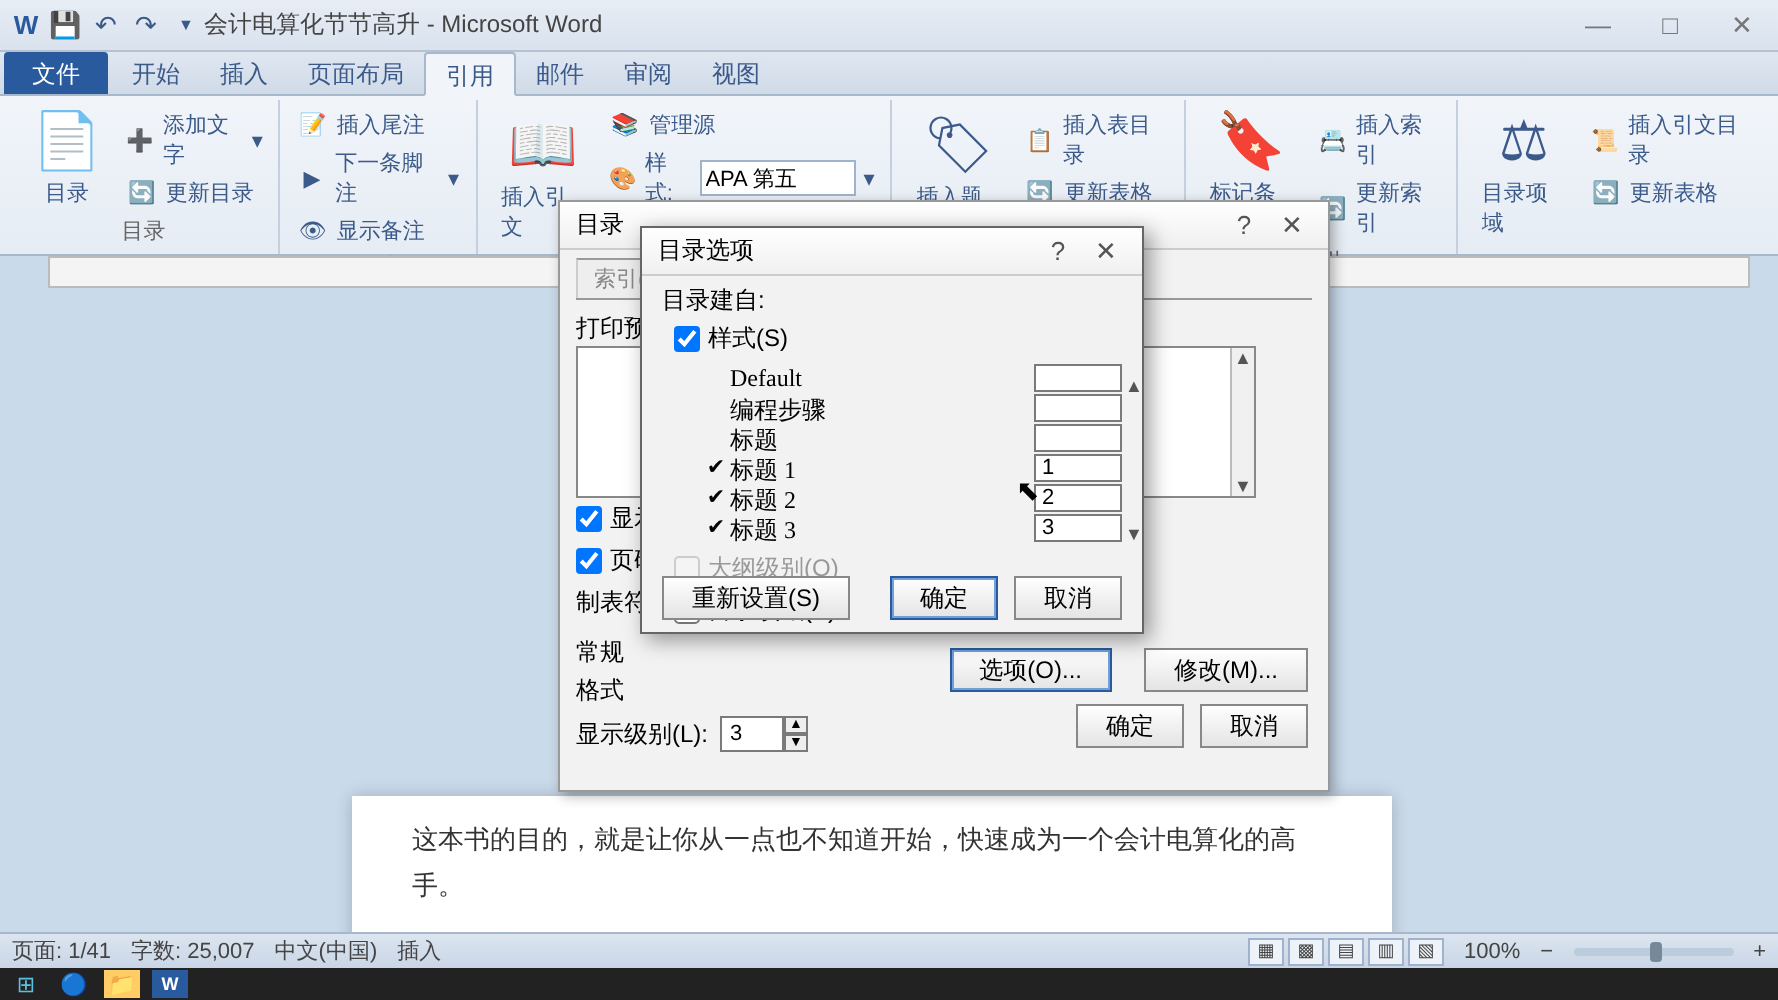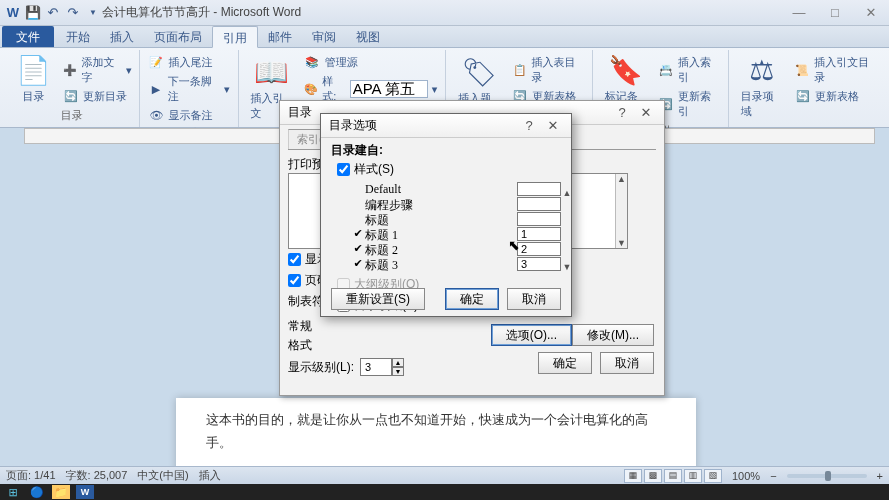--- a/index.html
+++ b/index.html
@@ -22,21 +22,21 @@
 
 .ribbon { height: 80px; background: linear-gradient(#f1f5fa, #e6ecf4); border-bottom: 1px solid #a8b8cc; display: flex; padding: 2px 4px 0; }
 .ribbon-group { border-right: 1px solid #c5d0de; padding: 2px 6px; display: flex; flex-direction: column; }
 .group-content { display: flex; gap: 4px; flex: 1; }
 .group-label { text-align: center; font-size: 11px; color: #666; padding: 2px 0; }
 .big-btn { display: flex; flex-direction: column; align-items: center; justify-content: center; padding: 2px 6px; font-size: 11px; color: #3b5a8a; gap: 2px; }
 .big-btn .icn { font-size: 28px; }
 .small-btns { display: flex; flex-direction: column; gap: 2px; padding-top: 2px; }
 .small-btn { display: flex; align-items: center; gap: 4px; font-size: 11px; color: #3b5a8a; padding: 1px 2px; }
 .small-btn .icn { width: 16px; text-align: center; }
-.style-input { width: 78px; height: 18px; border: 1px solid #9fb3cc; background: #fff; font-size: 15px; padding: 0 2px; margin-left: 2px; }
+.style-input { width: 78px; height: 18px; border: 1px solid #9fb3cc; background: #fff; font-size: 11px; padding: 0 2px; margin-left: 2px; }
 
 
 .doc-area { position: absolute; top: 128px; left: 0; right: 0; bottom: 34px; background: #c9daea; }
 .ruler { position: absolute; top: 0; left: 24px; right: 14px; height: 16px; background: #f4f4f4; border: 1px solid #bbb; }
 .page { position: absolute; top: 270px; left: 176px; width: 520px; background: #fff; box-shadow: 0 0 8px rgba(0,0,0,.2); padding: 10px 30px 30px; font-size: 13px; color: #333; line-height: 1.8; }
 .heading { font-size: 17px; font-weight: bold; margin-top: 12px; }
 .bullet { margin-right: 12px; }
 
 
 .dlg1 { position: absolute; top: 100px; left: 279px; width: 386px; height: 296px; background: #f2f2f2; border: 1px solid #999; box-shadow: 2px 2px 6px rgba(0,0,0,.3); }
@@ -49,21 +49,21 @@
 .tabstrip .t:first-child { border-left-color: #ccc; color: #888; }
 .chk-row { display: flex; align-items: center; gap: 4px; padding: 2px 0; }
 .chk-row input[type=checkbox] { width: 13px; height: 13px; }
 .spinner { display: inline-flex; align-items: center; }
 .spinner input { width: 32px; height: 18px; border: 1px solid #7a7a7a; text-align: left; padding: 0 4px; font-size: 11px; }
 .spinner .spn { display: flex; flex-direction: column; }
 .spinner .spn span { width: 12px; height: 9px; border: 1px solid #7a7a7a; background: #eee; font-size: 7px; text-align: center; line-height: 7px; }
 .dlg-btn { height: 22px; padding: 0 14px; border: 1px solid #888; background: linear-gradient(#fefefe,#e4e4e4); font-size: 12px; }
 .dlg-btn.primary { border: 1px solid #2a5a9e; box-shadow: 0 0 0 1px #6fa0d8 inset; }
 .dlg1-footer { position: absolute; bottom: 8px; right: 10px; display: flex; gap: 8px; }
-.dlg1-mid-btns { position: absolute; bottom: 36px; right: 10px; display: flex; gap: 0; }
+.dlg1-mid-btns { position: absolute; bottom: 36px; right: 10px; display: flex; gap: 16px; }
 .preview-box { border: 1px solid #888; background: #fff; height: 76px; width: 340px; position: relative; }
 .preview-scroll { position: absolute; top: 0; right: 0; bottom: 0; width: 12px; background: #f0f0f0; border-left: 1px solid #bbb; display: flex; flex-direction: column; justify-content: space-between; align-items: center; font-size: 9px; color: #555; }
 
 
 .dlg2 { position: absolute; top: 113px; left: 320px; width: 252px; height: 204px; background: #f2f2f2; border: 1px solid #666; box-shadow: 3px 3px 10px rgba(0,0,0,.4); }
 .dlg2-body { padding: 4px 10px 6px; font-size: 12px; }
 .style-list { margin: 2px 0 2px 20px; }
 .style-row { display: flex; align-items: flex-start; height: 15px; font-size: 12px; }
 .style-row .ck { width: 14px; font-size: 11px; text-align: center; }
 .style-row .nm { flex: 1; font-family: SimSun; }
@@ -292,21 +292,21 @@
   </div>
 </div>
 
 <div class="dlg2">
   <div class="dlg-title">
     <span class="ttl">目录选项</span>
     <span class="hlp">?</span>
     <span class="cls">✕</span>
   </div>
   <div class="dlg2-body">
-    <div style="font-weight:bold">目录建自:</div>
+    <div style="font-weight:normal">目录建自:</div>
     <div class="chk-row" style="margin-left:6px">
         <input type="checkbox" checked="" style="">
         <span>样式(S)</span>
       </div>
     <div class="style-list-wrap">
       <div class="style-list">
         <div class="style-row">
             <span class="ck"></span>
             <span class="nm">Default</span>
             <input class="lvl" value="" style="">

